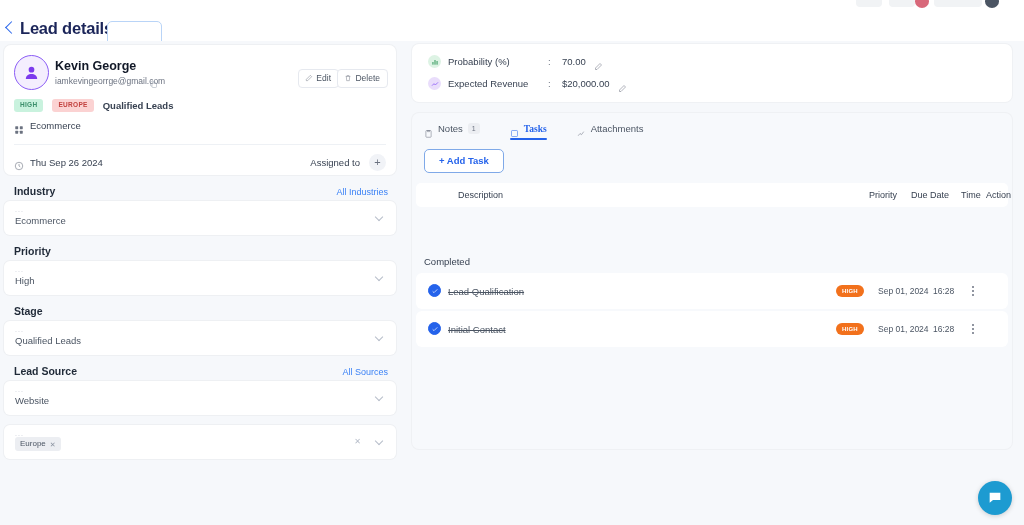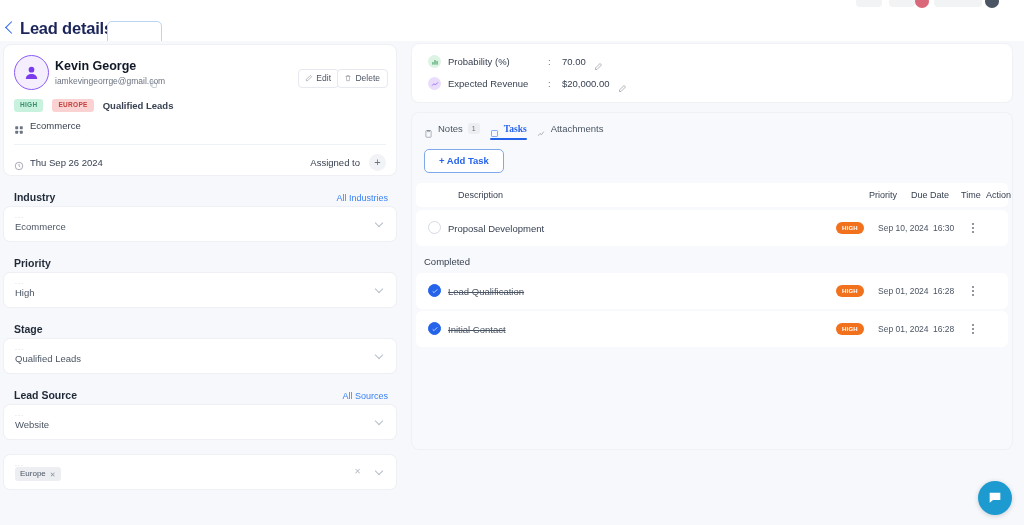--- a/index.html
+++ b/index.html
@@ -93,21 +93,21 @@
   .clock-icon svg { width: 10px; height: 10px; stroke: #6b7280; fill: none; stroke-width: 1.4; }
   .date-text { font-size: 9.5px; color: #374151; }
   .assigned-label { margin-left: auto; font-size: 9.5px; color: #374151; margin-right: 9px; }
   .plus-btn {
     width: 17px; height: 17px; border-radius: 50%; background: #f1f3f7;
     display: flex; align-items: center; justify-content: center; cursor: pointer;
     font-size: 11px; color: #6b7280; line-height: 1;
   }
 
   
-  .field-block { margin: 16px 4px 0 4px; }
+  .field-block { margin: 10px 4px 0 4px; }
   .field-head { display: flex; align-items: baseline; padding: 0 8px 4px 10px; }
   .field-label { font-size: 10.5px; font-weight: 700; color: #1f2937; }
   .field-link { margin-left: auto; font-size: 9px; color: #3b82f6; cursor: pointer; }
   .select-box {
     background: #fff; border-radius: 6px; height: 34px; position: relative;
     box-shadow: 0 0 0 1px rgba(16,24,40,0.035); cursor: pointer;
   }
   .select-dots { position: absolute; left: 11px; top: 5px; font-size: 7px; color: #c3c9d4; letter-spacing: 1px; line-height: 1; }
   .select-value { position: absolute; left: 11px; top: 14px; font-size: 9.5px; color: #4b5563; }
   .select-caret {
@@ -140,21 +140,21 @@
   .kpi-label { font-size: 9.5px; color: #374151; width: 100px; }
   .kpi-colon { font-size: 9.5px; color: #6b7280; width: 14px; }
   .kpi-value { font-size: 9.5px; color: #374151; }
   .kpi-edit { margin-left: 8px; width: 9px; height: 9px; cursor: pointer; }
   .kpi-edit svg { width: 9px; height: 9px; stroke: #6b7280; fill: none; stroke-width: 1.4; }
 
   .tasks-panel {
     position: absolute; left: 12px; top: 72px; width: 600px; height: 336px;
     background: #f7f9fc; border-radius: 7px; box-shadow: 0 0 0 1px rgba(16,24,40,0.03);
   }
-  .tabs { position: absolute; left: 12px; top: 10px; display: flex; align-items: center; gap: 10px; }
+  .tabs { position: absolute; left: 12px; top: 10px; display: flex; align-items: center; gap: 30px; }
   .tab { display: flex; align-items: center; gap: 5px; padding-bottom: 6px; cursor: pointer; position: relative; }
   .tab-icon { width: 9px; height: 9px; }
   .tab-icon svg { width: 9px; height: 9px; fill: none; stroke-width: 1.4; }
   .tab-label { font-size: 9.5px; color: #4b5563; }
   .tab.active .tab-label { color: #2563eb; font-weight: 600; font-family: Liberation Serif, serif; }
   .tab.active .tab-underline { position: absolute; left: 0; right: 0; bottom: 0; height: 2px; background: #2563eb; border-radius: 2px; }
   .tab-badge {
     background: #eceef2; color: #6b7280; border-radius: 3px;
     font-size: 7px; padding: 2px 4px; line-height: 1;
   }
@@ -433,32 +433,20 @@
       <button class="add-task-btn">+ Add Task</button>
 
       <div class="table-head">
         <span class="th th-desc">Description</span>
         <span class="th th-priority">Priority</span>
         <span class="th th-due">Due Date</span>
         <span class="th th-time">Time</span>
         <span class="th th-action">Action</span>
       </div>
 
-      <div class="task-row row-open">
-        <span class="checkbox"></span>
-        <span class="task-desc">Proposal Development</span>
-        <span class="pri-badge">HIGH</span>
-        <span class="task-due">Sep 10, 2024</span>
-        <span class="task-time">16:30</span>
-        <span class="task-menu">
-            <span></span>
-            <span></span>
-            <span></span>
-          </span>
-      </div>
 
       <div class="completed-label">Completed</div>
 
       <div class="task-row done row-c1">
         <span class="checkbox checked">
             <svg viewBox="0 0 24 24">
               <path d="M5 13l4 4 10-10"></path>
             </svg>
           </span>
         <span class="task-desc">Lead Qualification</span>

